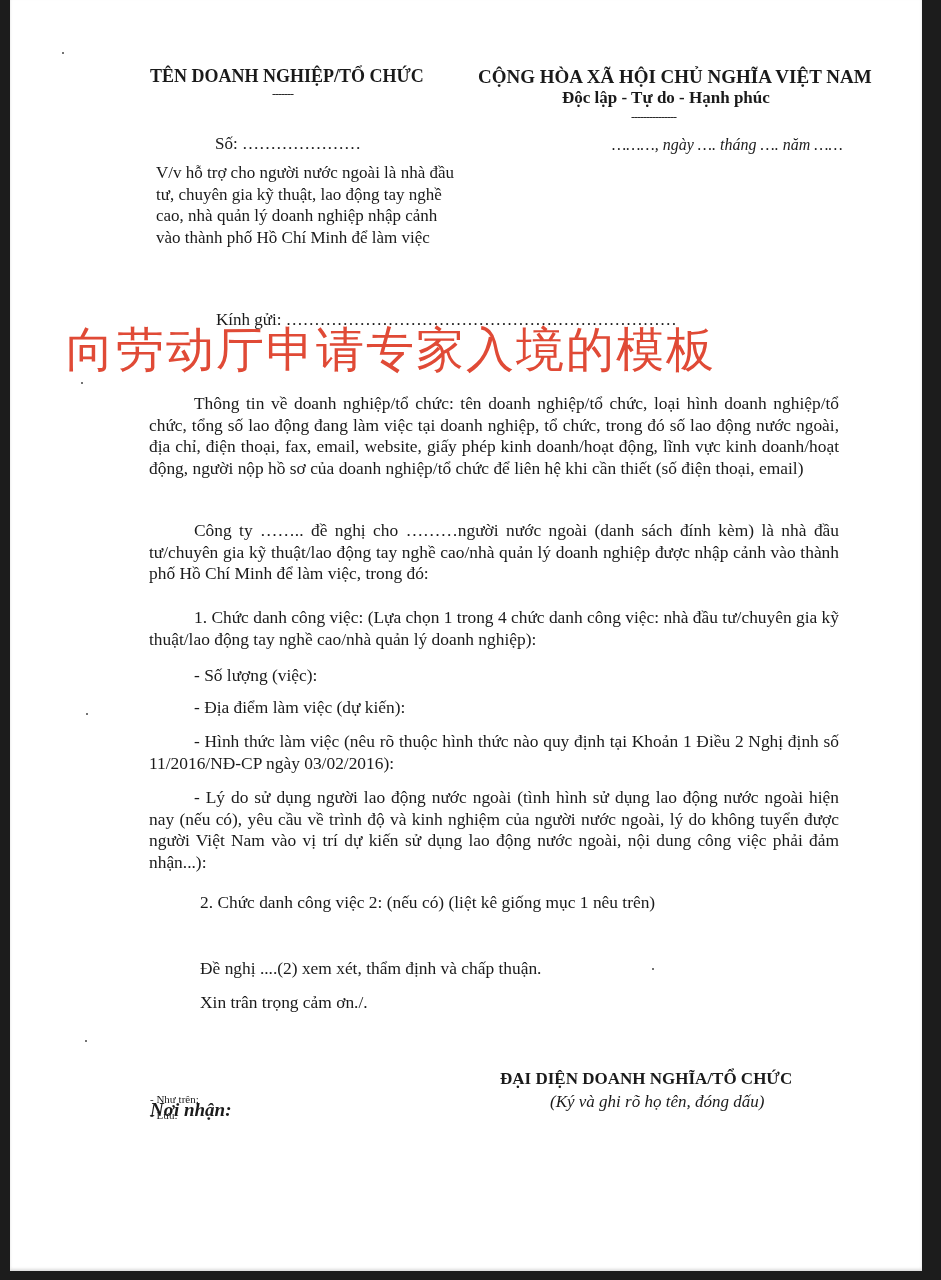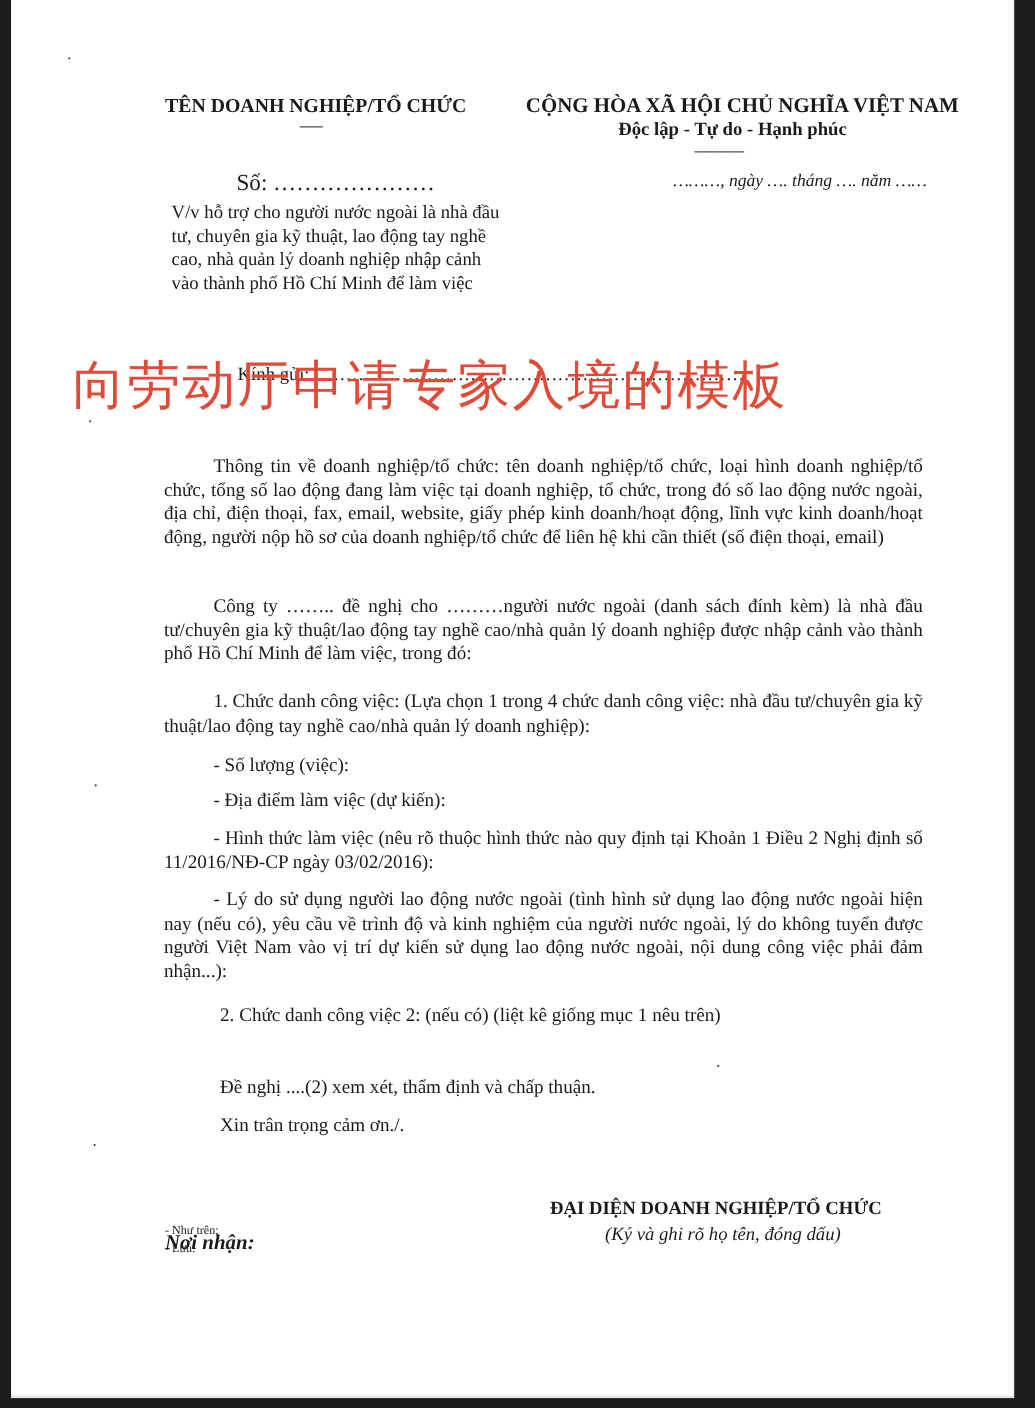--- a/index.html
+++ b/index.html
@@ -1,28 +1,28 @@
 <!DOCTYPE html>
 <html><head>
 <meta charset="utf-8">
 <style>
   html, body { margin:0; padding:0; }
   body { width:941px; height:1280px; background:#1c1c1c; position:relative; overflow:hidden; }
   .page { position:absolute; left:10px; top:0; width:912px; height:1271px; background:#fff; box-shadow: inset 0 -2px 3px #ddd; }
-  .ser { font-family: "Liberation Serif", "DejaVu Serif", serif; color:#1a1a1a;margin-top:20px; }
+  .ser { font-family: "Liberation Serif", "DejaVu Serif", serif; color:#1a1a1a; }
   .abs { position:absolute; white-space:nowrap; }
   .bold { font-weight:bold; }
   .it { font-style:italic; }
   .org-name { left:140px; top:66px; font-size:18px; }
   .org-dash { left:262px; top:87px; font-size:12px; letter-spacing:-1px; }
   .nation { left:468px; top:66px; font-size:19px; }
   .motto { left:552px; top:88px; font-size:17px; }
   .motto-dash { left:621px; top:110px; font-size:12px; letter-spacing:-1px; }
   .date { left:602px; top:136px; font-size:16px; }
-  .so { left:205px; top:134px; font-size:21px; }
+  .so { left:205px; top:134px; font-size:17px; }
   .subject { left:146px; top:162px; width:306px; font-size:17px; line-height:21.6px; text-align:left; white-space:normal; }
   .kinh { left:206px; top:310px; font-size:17px; }
   .watermark { left:56px; top:318px; font-family:"DejaVu Sans", sans-serif; font-size:48px; color:#e04a36; letter-spacing:2px; }
   .para { left:139px; width:690px; font-size:17.4px; line-height:21.6px; white-space:normal; text-align:justify; }
   .indent { text-indent:45px; }
   .single { left:184px; font-size:17.4px; }
   .recv-title { left:140px; top:1099px; font-size:19px;text-align:center; }
   .recv-item { left:140px; font-size:11px; }
   .sig-title { left:490px; top:1069px; font-size:17px; }
   .sig-note { left:540px; top:1092px; font-size:17px; }
@@ -55,21 +55,21 @@
   <div class="abs ser para indent" style="top:731px;font-family:Liberation Serif, serif;">- Hình thức làm việc (nêu rõ thuộc hình thức nào quy định tại Khoản 1 Điều 2 Nghị định số 11/2016/NĐ-CP ngày 03/02/2016):</div>
   <div class="abs ser para indent" style="top:787px;">- Lý do sử dụng người lao động nước ngoài (tình hình sử dụng lao động nước ngoài hiện nay (nếu có), yêu cầu về trình độ và kinh nghiệm của người nước ngoài, lý do không tuyển được người Việt Nam vào vị trí dự kiến sử dụng lao động nước ngoài, nội dung công việc phải đảm nhận...):</div>
   <div class="abs ser single" style="left:190px; top:892px;">2. Chức danh công việc 2: (nếu có) (liệt kê giống mục 1 nêu trên)</div>
   <div class="abs ser single" style="left:190px; top:958px;">Đề nghị ....(2) xem xét, thẩm định và chấp thuận.</div>
   <div class="abs ser single" style="left:190px; top:992px;">Xin trân trọng cảm ơn./.</div>
 
   <div class="abs ser bold it recv-title">Nơi nhận:</div>
   <div class="abs ser recv-item" style="top:1093px;">- Như trên;</div>
   <div class="abs ser recv-item" style="top:1109px;">- Lưu:</div>
 
-  <div class="abs ser bold sig-title">ĐẠI DIỆN DOANH NGHIỆP/TỔ CHỨC</div>
+  <div class="abs ser bold sig-title">ĐẠI DIỆN DOANH NGHĨA/TỔ CHỨC</div>
   <div class="abs ser it sig-note">(Ký và ghi rõ họ tên, đóng dấu)</div>
 
   <div class="speck" style="left:52px; top:52px;"></div>
   <div class="speck" style="left:71px; top:382px;"></div>
   <div class="speck" style="left:76px; top:713px;"></div>
   <div class="speck" style="left:75px; top:1040px;"></div>
   <div class="speck" style="left:642px; top:968px;"></div>
 </div>
 
 </body></html>

